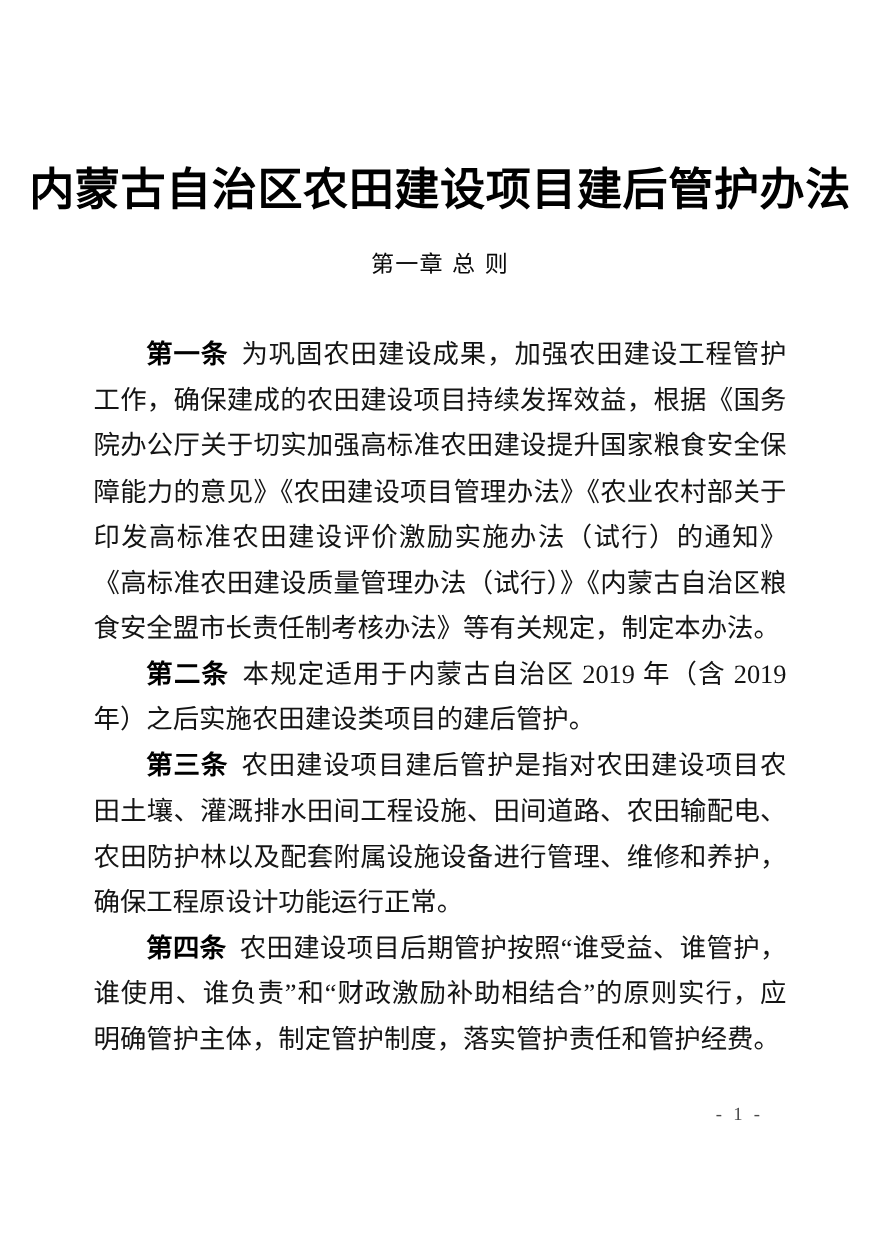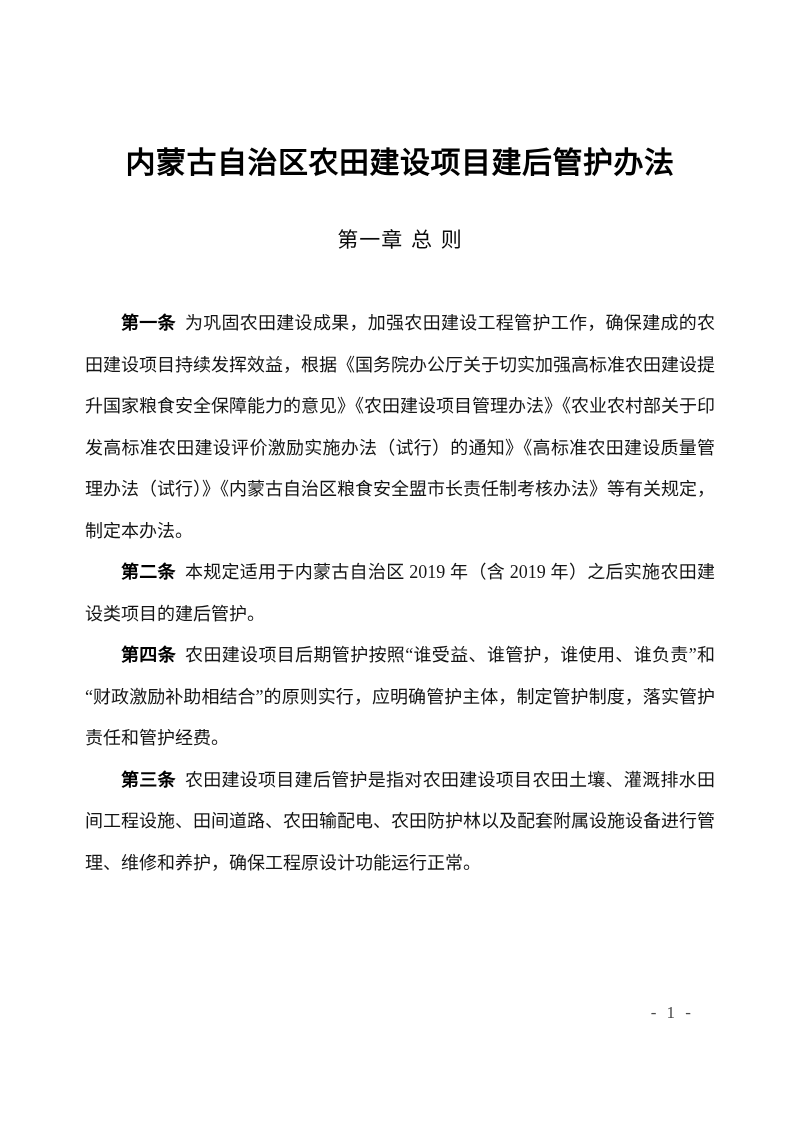--- a/index.html
+++ b/index.html
@@ -19,21 +19,21 @@
     font-family: "Liberation Serif", "DejaVu Serif", serif;
   }
   .doc-title {
     position: absolute;
     top: 138px;
     left: 0;
     right: 0;
     margin: 0;
     text-align: center;
     font-family: "Liberation Serif", "DejaVu Serif", serif;
-    font-size: 30px;
+    font-size: 41px;
     font-weight: 700;
     letter-spacing: 0.5px;
     color: #000000;
   }
   .chapter-heading {
     position: absolute;
     top: 223px;
     left: 0;
     right: 0;
     margin: 0;
@@ -42,21 +42,21 @@
     font-size: 21px;
     font-weight: 500;
     letter-spacing: 1px;
     color: #0a0a0a;
   }
   .doc-body {
     position: absolute;
     top: 303px;
     left: 85px;
     width: 630px;
-    font-size: 18px;
+    font-size: 24px;
     line-height: 41.5px;
     text-align: justify;
     color: #141414;
   }
   .doc-body p {
     margin: 0;
     padding: 0;
     text-indent: 2em;
   }
   .article-lead {
@@ -87,24 +87,24 @@
 
     <p>
       <span class="article-lead">第一条</span><span>为巩固农田建设成果，加强农田建设工程管护工作，确保建成的农田建设项目持续发挥效益，根据《国务院办公厅关于切实加强高标准农田建设提升国家粮食安全保障能力的意见》《农田建设项目管理办法》《农业农村部关于印发高标准农田建设评价激励实施办法（试行）的通知》《高标准农田建设质量管理办法（试行）》《内蒙古自治区粮食安全盟市长责任制考核办法》等有关规定，制定本办法。</span>
     </p>
 
     <p>
       <span class="article-lead">第二条</span><span>本规定适用于内蒙古自治区 2019 年（含 2019 年）之后实施农田建设类项目的建后管护。</span>
     </p>
 
     <p>
-      <span class="article-lead">第四条</span><span>农田建设项目后期管护按照“谁受益、谁管护，谁使用、谁负责”和“财政激励补助相结合”的原则实行，应明确管护主体，制定管护制度，落实管护责任和管护经费。</span>
+      <span class="article-lead">第三条</span><span>农田建设项目建后管护是指对农田建设项目农田土壤、灌溉排水田间工程设施、田间道路、农田输配电、农田防护林以及配套附属设施设备进行管理、维修和养护，确保工程原设计功能运行正常。</span>
     </p>
 
     <p>
-      <span class="article-lead">第三条</span><span>农田建设项目建后管护是指对农田建设项目农田土壤、灌溉排水田间工程设施、田间道路、农田输配电、农田防护林以及配套附属设施设备进行管理、维修和养护，确保工程原设计功能运行正常。</span>
+      <span class="article-lead">第四条</span><span>农田建设项目后期管护按照“谁受益、谁管护，谁使用、谁负责”和“财政激励补助相结合”的原则实行，应明确管护主体，制定管护制度，落实管护责任和管护经费。</span>
     </p>
 
   </div>
 
   <div class="page-number">- 1 -</div>
 
 </div>
 
 </body></html>

